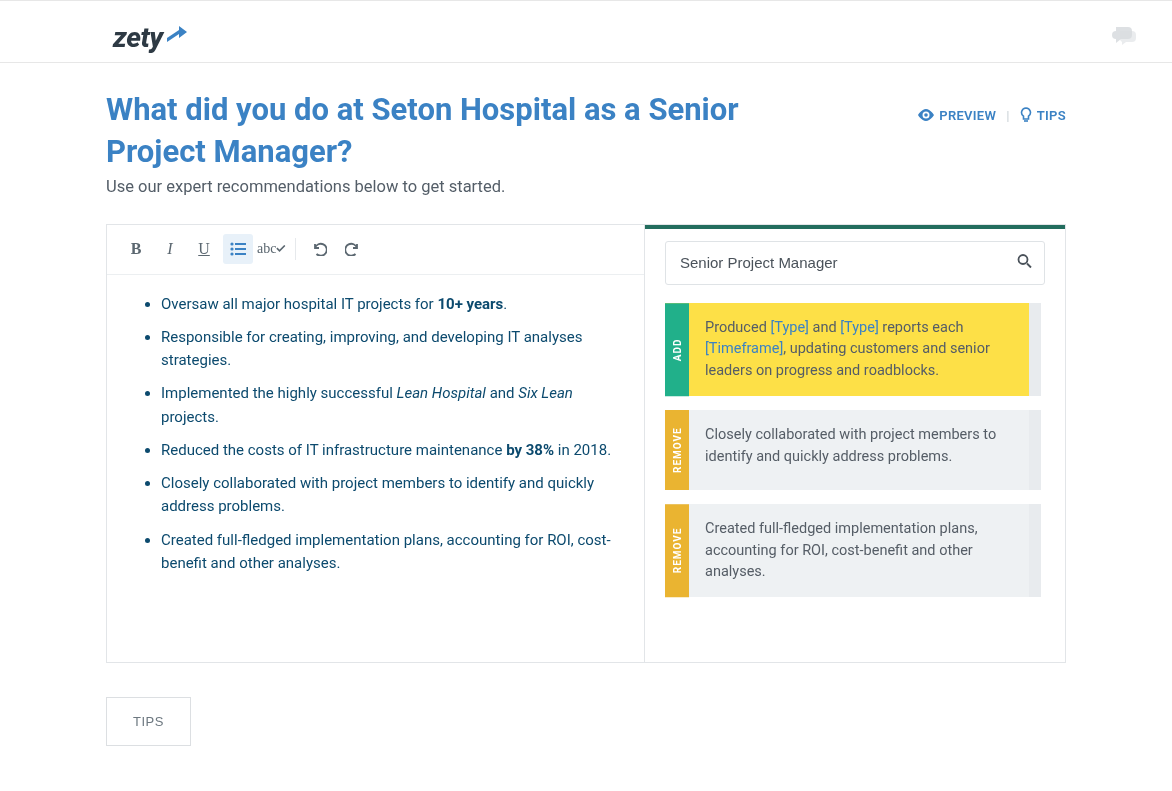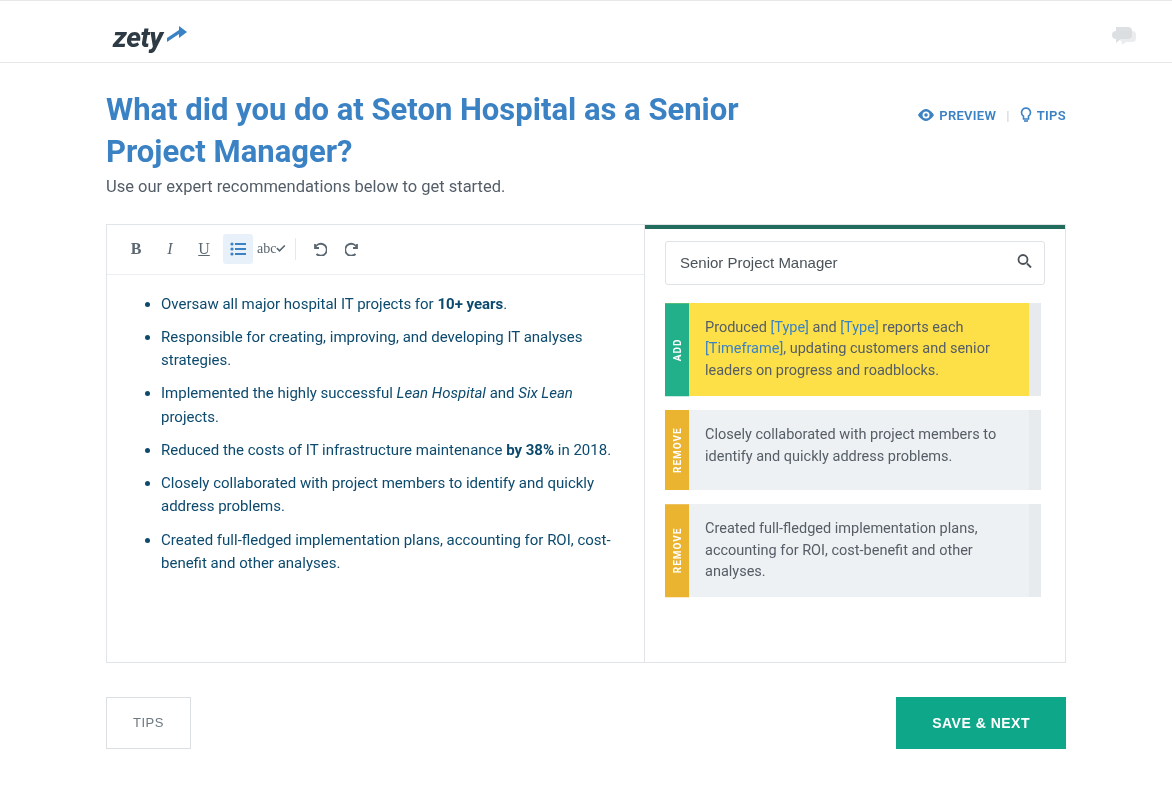--- a/index.html
+++ b/index.html
@@ -309,16 +309,15 @@
             <div class="suggest-text">Created full-fledged implementation plans, accounting for ROI, cost-benefit and other analyses.</div>
             <div class="suggest-handle"></div>
           </div>
         </div>
     </div>
 
   </div>
 
   <div class="footer-row">
     <button class="btn-back">TIPS</button>
-    <button class="btn-next">SAVE &amp; NEXT</button>
   </div>
 
 </div>
 
 </body></html>

